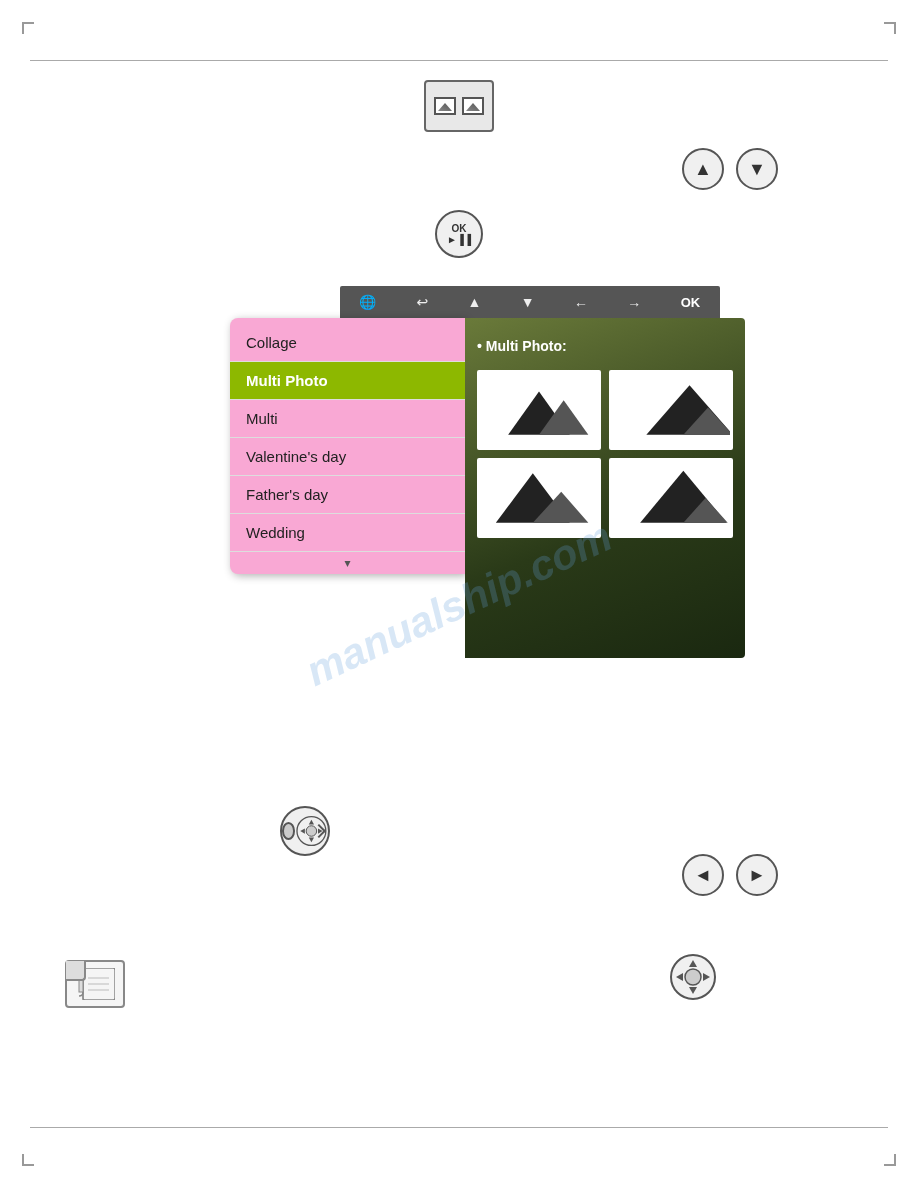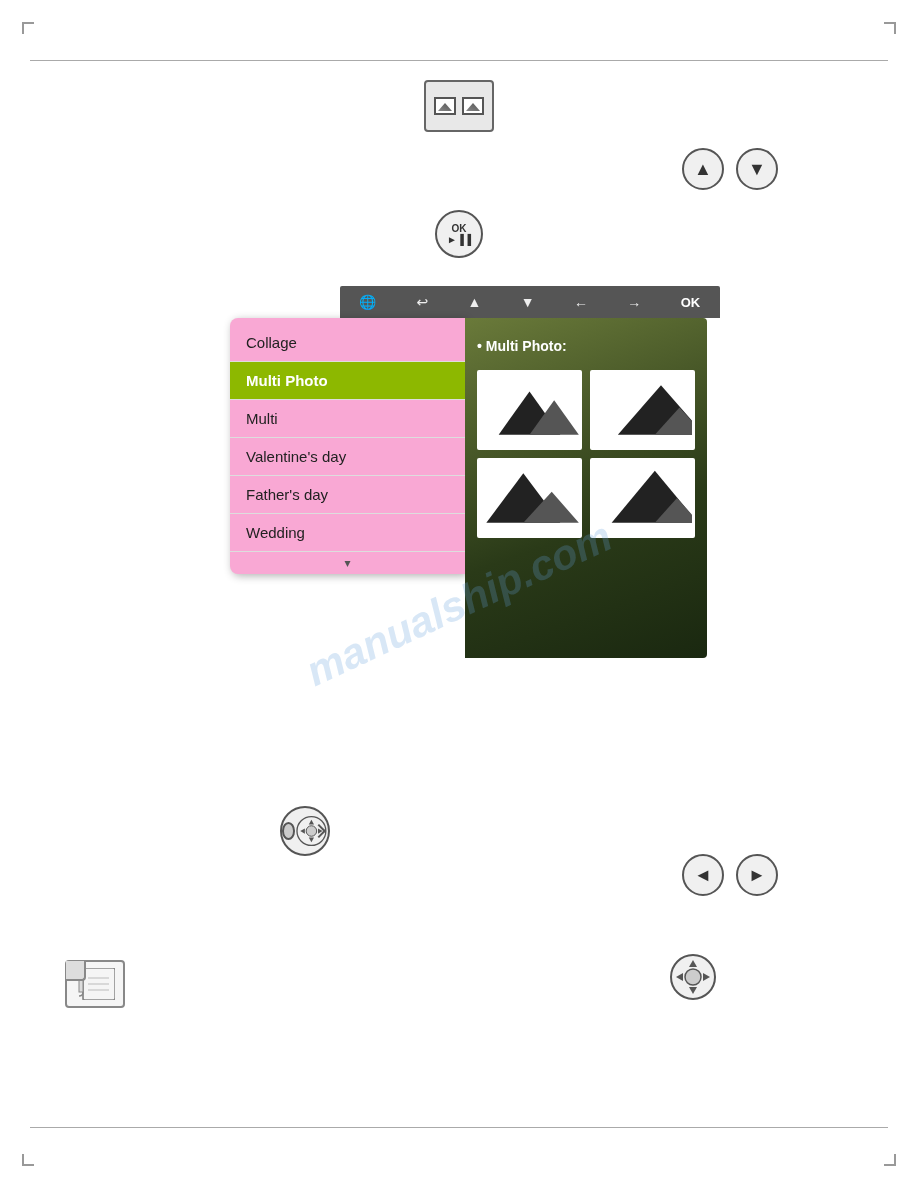--- a/index.html
+++ b/index.html
@@ -185,21 +185,21 @@
       padding: 4px;
       font-size: 12px;
       color: #555;
     }
 
     
     .right-preview {
       position: absolute;
       top: 318px;
       left: 465px;
-      width: 242px;
+      width: 280px;
       height: 340px;
       background: linear-gradient(160deg, #6a7a3a 0%, #2a3a18 60%, #1a2810 100%);
       border-radius: 0 4px 4px 0;
       display: flex;
       flex-direction: column;
       align-items: center;
       padding: 20px 12px 12px 12px;
     }
     .preview-title {
       color: #fff;

